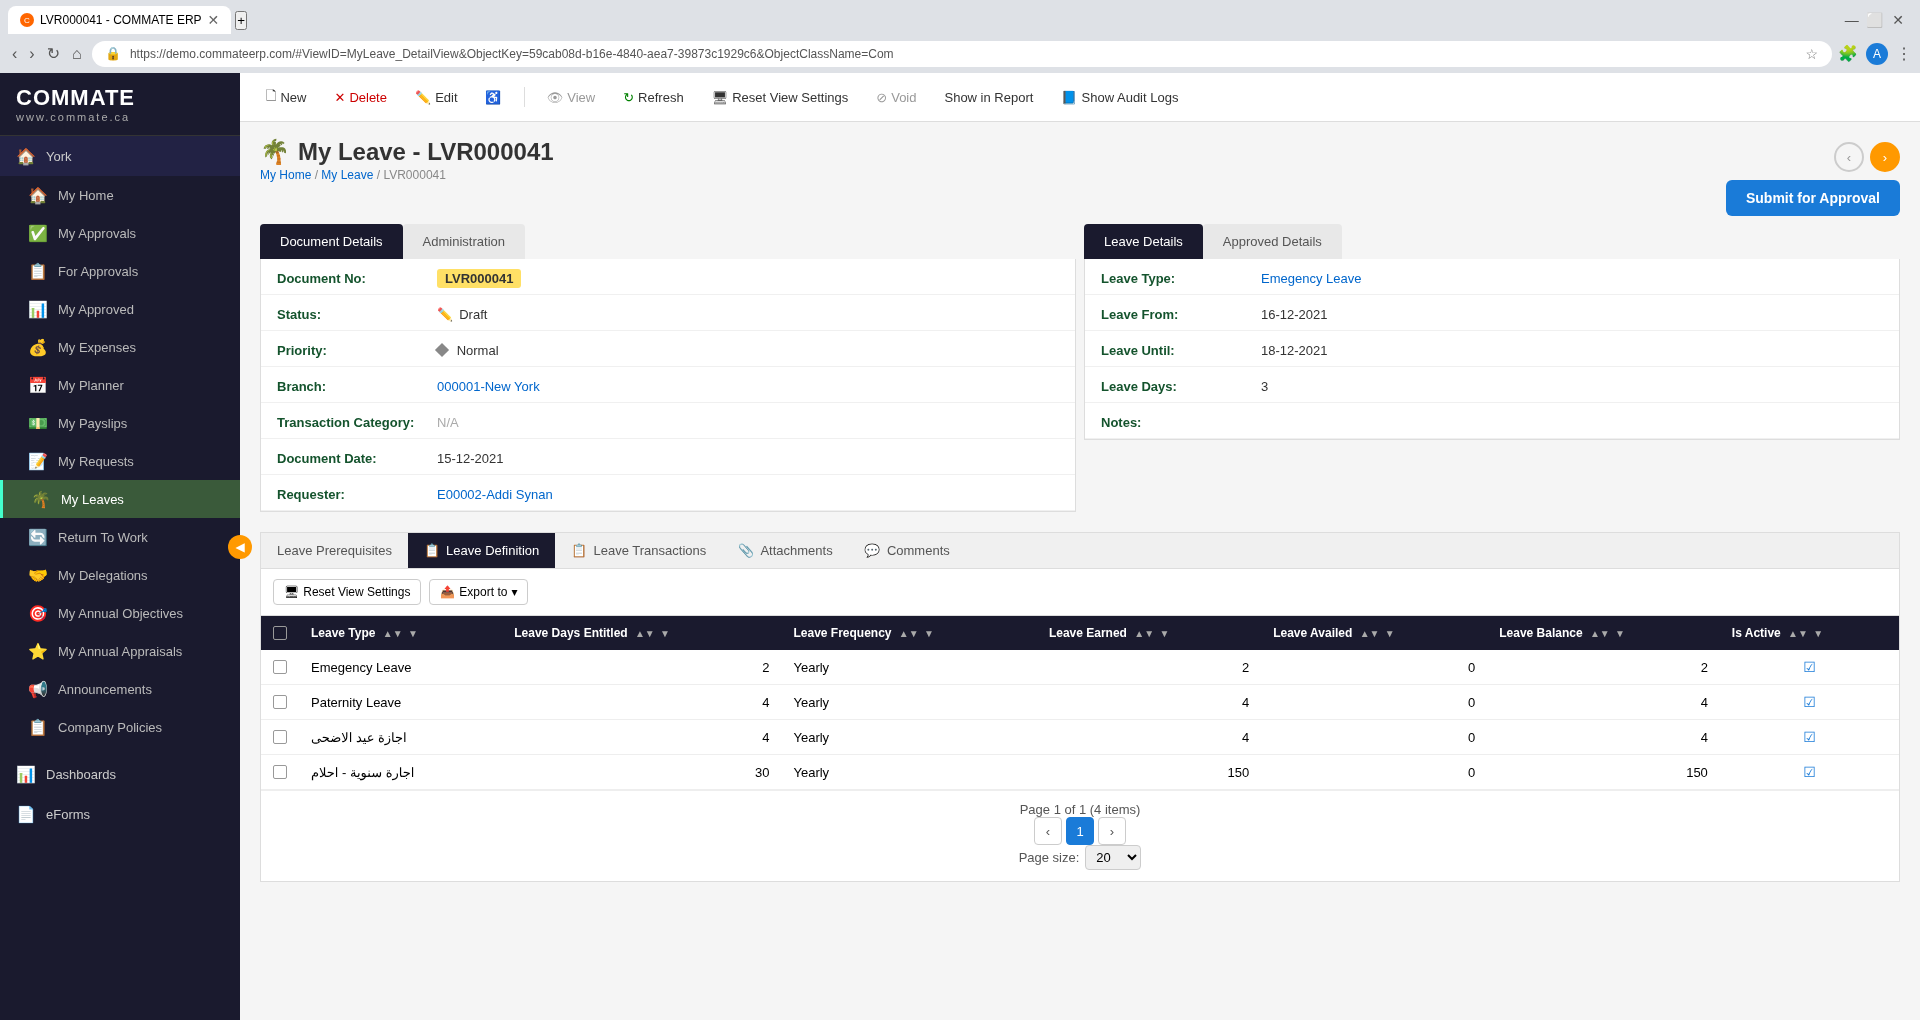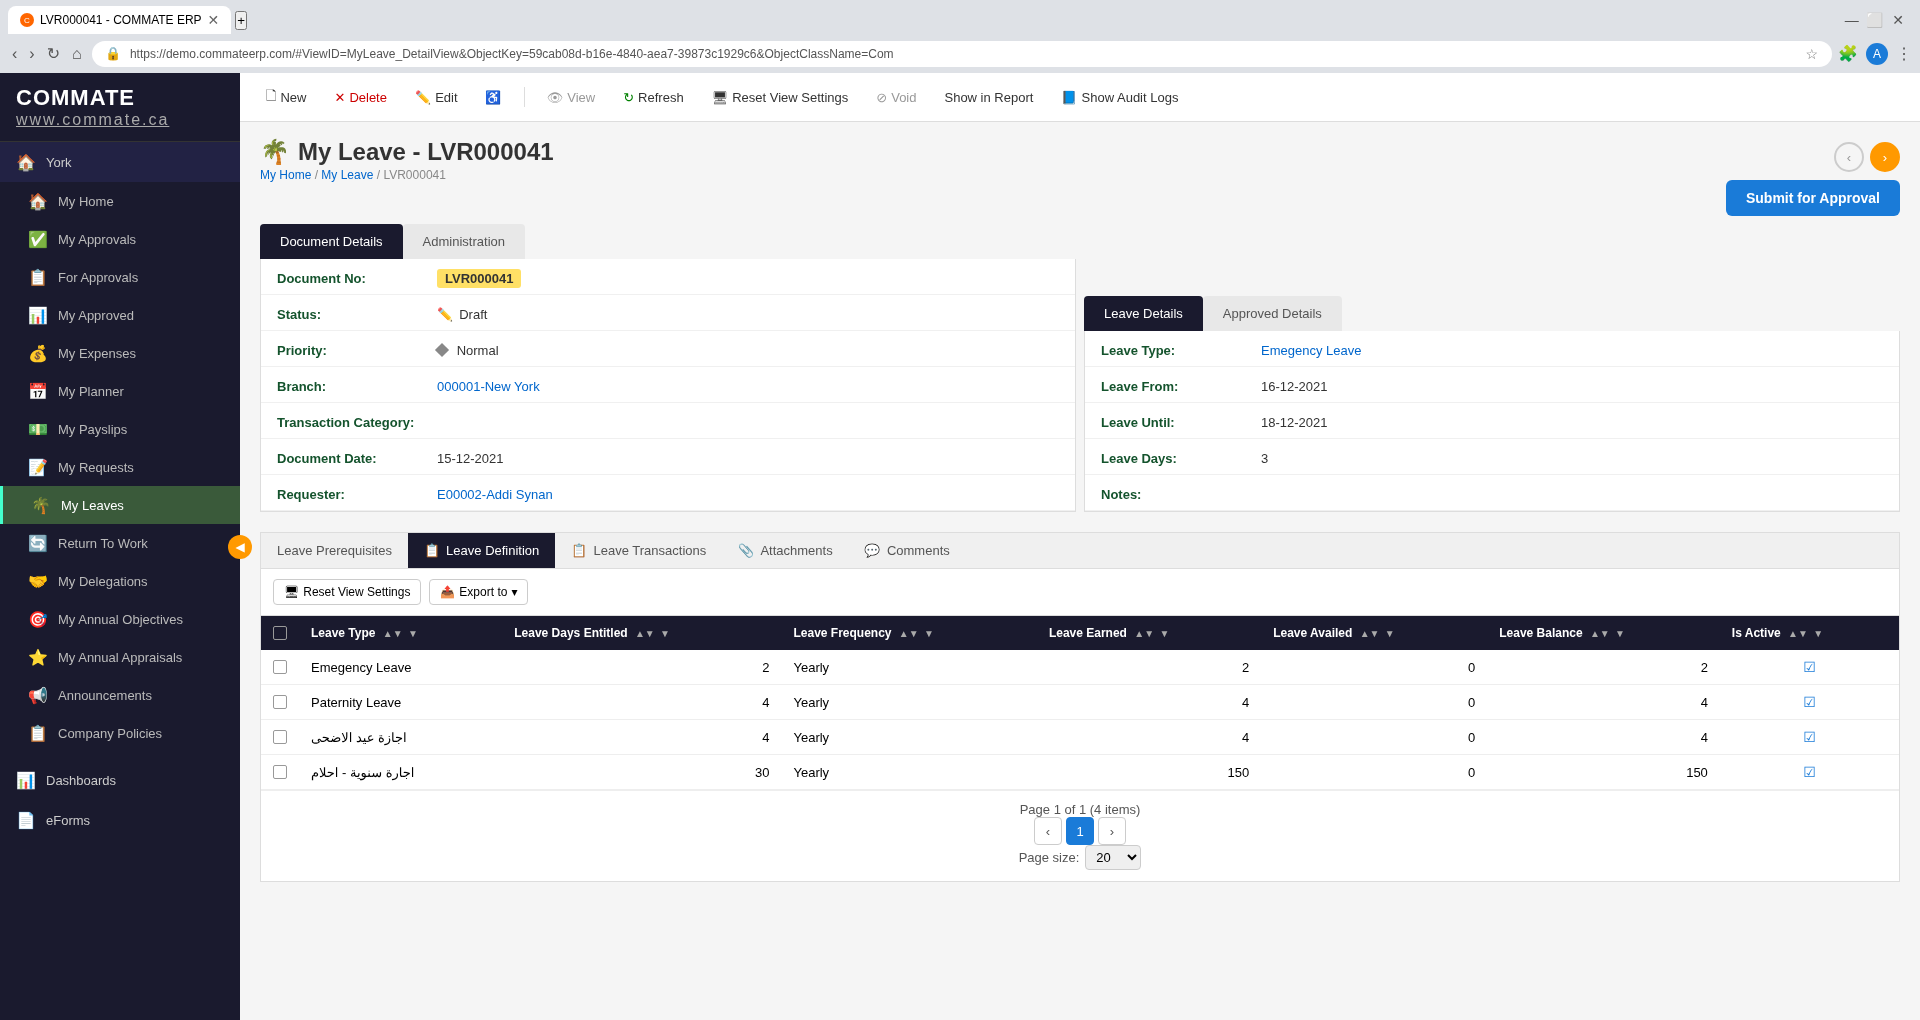--- a/index.html
+++ b/index.html
@@ -19,21 +19,21 @@
     .url-icons { margin-left: auto; display: flex; gap: 6px; color: #777; font-size: 14px; }
     .browser-actions { display: flex; gap: 8px; align-items: center; color: #555; font-size: 16px; }
 
     
     .app { display: flex; flex: 1; overflow: hidden; }
 
     
     .sidebar { width: 240px; background: #1a1a2e; color: white; display: flex; flex-direction: column; overflow-y: auto; flex-shrink: 0; }
     .logo-area { padding: 12px 16px; background: #1a1a2e; border-bottom: 1px solid #333; }
     .logo-text { font-size: 22px; font-weight: bold; color: white; letter-spacing: 1px; }
-    .logo-sub { font-size: 16px; color: #aaa; letter-spacing: 2px; text-decoration: underline; }
+    .logo-sub { font-size: 11px; color: #aaa; letter-spacing: 2px; }
     .sidebar-item { display: flex; align-items: center; gap: 10px; padding: 10px 16px; cursor: pointer; color: #ccc; font-size: 13px; }
     .sidebar-icon { width: 20px; height: 20px; display: flex; align-items: center; justify-content: center; font-size: 16px; flex-shrink: 0; }
     .sidebar-label { font-size: 13px; }
     .sidebar-sub-item { display: flex; align-items: center; gap: 10px; padding: 9px 16px 9px 28px; cursor: pointer; color: #bbb; font-size: 13px; }
     .sidebar-sub-item.active-sub { background: #3a3a5e; color: white; border-left: 3px solid #4fc; }
     .sidebar-wrapper { position: relative; }
 
     
     .main { flex: 1; display: flex; flex-direction: column; overflow: hidden; background: #f5f5f5; }
 
@@ -289,21 +289,21 @@
         </div>
         <div style="display:flex; flex-direction:column; align-items:flex-end; gap:8px;">
           <div class="nav-arrows">
             <div class="nav-arrow">‹</div>
             <div class="nav-arrow active" style="background:#ff9900; border-color:#ff9900; color:white;">›</div>
           </div>
           <button class="submit-btn">Submit for Approval</button>
         </div>
       </div>
 
-      <div style="display:flex; gap:0; margin-bottom:0;align-items:flex-end;">
+      <div style="display:flex; gap:0; margin-bottom:0;">
 
         <div style="flex:1; margin-right:8px;">
           <div class="form-tabs-container">
             <div class="form-tab active-tab">Document Details</div>
             <div class="form-tab">Administration</div>
           </div>
           <div class="form-content">
             <div class="field-row">
               <div class="field-label">Document No:</div>
               <div class="field-value">
@@ -327,20 +327,21 @@
               </div>
             </div>
             <div class="field-row">
               <div class="field-label">Branch:</div>
               <div class="field-value">
                 <a href="#">000001-New York</a>
               </div>
             </div>
             <div class="field-row">
               <div class="field-label">Transaction Category:</div>
+              <div class="field-value muted">N/A</div>
             </div>
             <div class="field-row">
               <div class="field-label">Document Date:</div>
               <div class="field-value">15-12-2021</div>
             </div>
             <div class="field-row">
               <div class="field-label">Requester:</div>
               <div class="field-value">
                 <a href="#">E00002-Addi Synan</a>
               </div>

